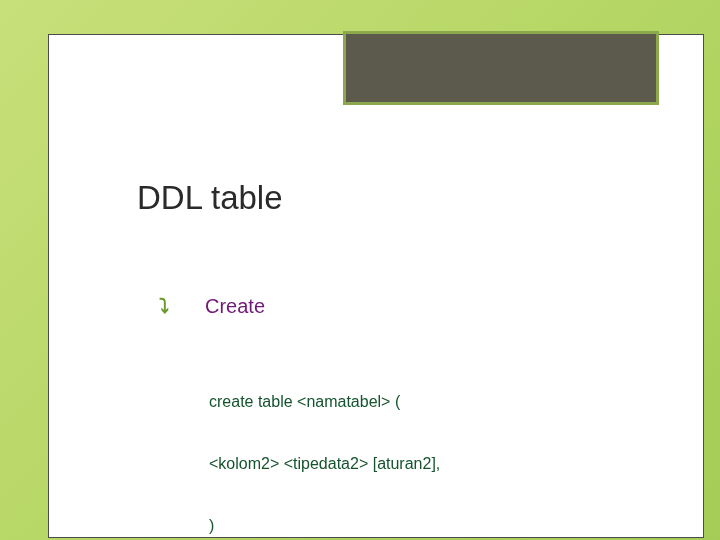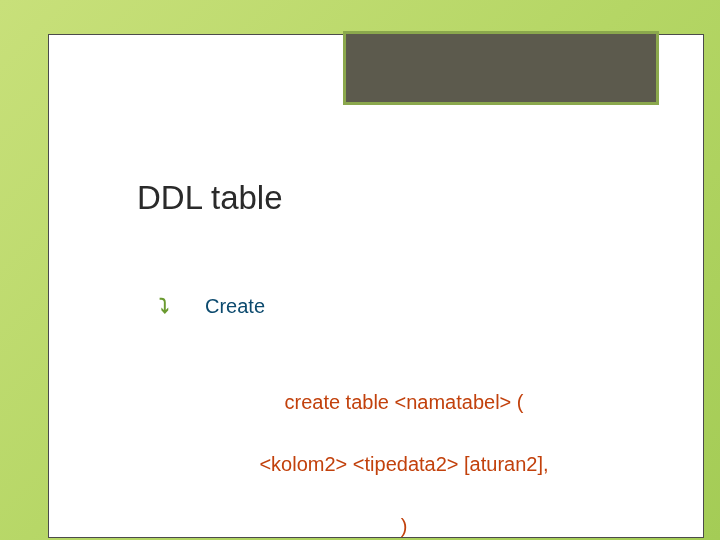--- a/index.html
+++ b/index.html
@@ -46,32 +46,31 @@
   }
   .bullet-icon {
     color: #6a9a2f;
     font-size: 20px;
     line-height: 26px;
     margin-right: 4px;
     font-weight: bold;
   }
   .bullet-head {
     font-size: 20px;
-    color: #0c4a6e;
+    color: #701a75;
     line-height: 26px;
   }
   .code-block {
     margin-left: 56px;
     margin-top: 4px;
   }
   .code-line {
-    font-size: 20px;
-    color: #c2410c;
+    font-size: 16px;
+    color: #14532d;
     line-height: 30px;
-    text-align: center;
   }
 </style>
 </head>
 <body>
 
 <div class="slide">
   <div class="top-box"></div>
   <div class="content">
     <h1 class="title">DDL table</h1>
     <div class="bullet-row">

